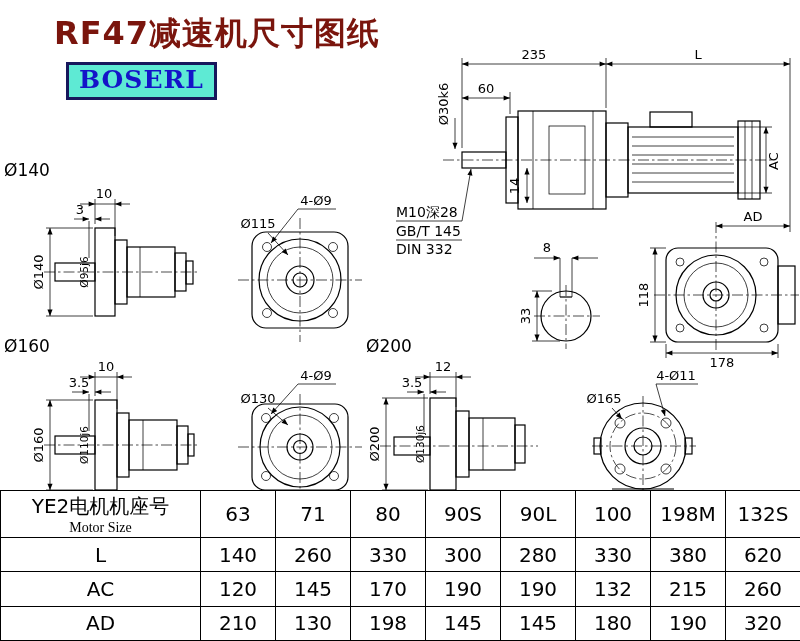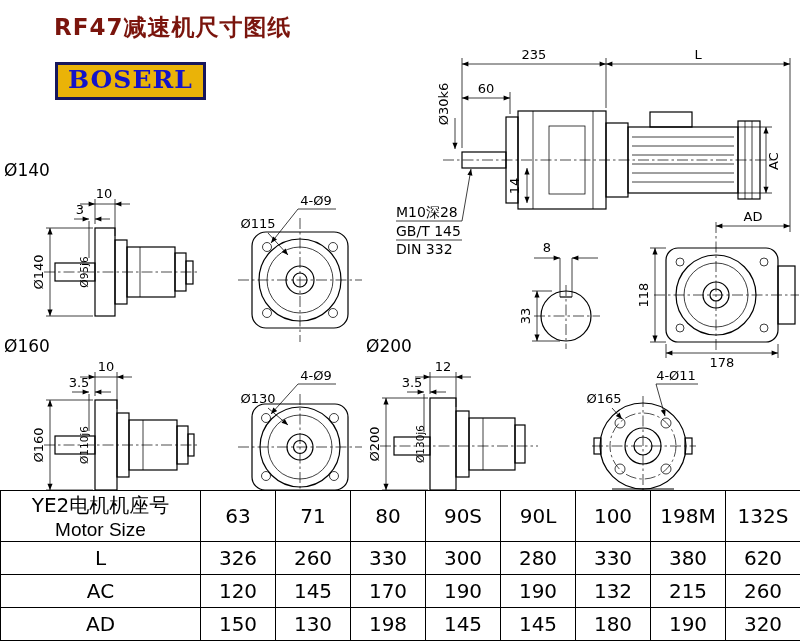--- a/index.html
+++ b/index.html
@@ -5,26 +5,26 @@
   * { margin:0; padding:0; box-sizing:border-box; }
   html,body { background:#ffffff; }
   body {
     width:800px; height:641px;
     font-family:"DejaVu Sans","Liberation Sans",sans-serif;
     position:relative; overflow:hidden;
   }
   .sheet { position:absolute; left:0; top:0; width:800px; height:641px; background:#fff; }
   .page-title {
     position:absolute; left:54px; top:12px;
-    font-size:23px; font-weight:bold; color:#7a150d; letter-spacing:1px;
+    font-size:32px; font-weight:bold; color:#7a150d; letter-spacing:1px;
     white-space:nowrap;
   }
   .brand-logo {
-    position:absolute; left:55px; top:62px;
-    border:3px solid #17175c; color:#1414c8; background:#eab308;
+    position:absolute; left:66px; top:62px;
+    border:3px solid #17175c; color:#1414c8; background:#5eead4;
     font-family:"DejaVu Serif","Liberation Serif",serif;
     font-weight:bold; font-size:25px; line-height:1.05;
     padding:2px 10px 4px 10px; letter-spacing:1px;
   }
   svg.drawing { position:absolute; left:0; top:0; }
   svg text { fill:#000; }
   .o { fill:none; stroke:#000; stroke-width:1.2; }
   .t { fill:none; stroke:#000; stroke-width:0.75; }
   .c { fill:none; stroke:#000; stroke-width:0.7; stroke-dasharray:11 3 2.5 3; }
   .d  { font-size:13px; text-anchor:middle; }
@@ -34,21 +34,21 @@
   .dims-table {
     position:absolute; left:0; top:490px; width:800px; height:151px;
     border-collapse:collapse; table-layout:fixed; background:#fff;
   }
   .dims-table td {
     border:1px solid #000; text-align:center; vertical-align:middle;
     font-size:20px; padding:0; color:#000;
   }
   .dims-table tr.hdr { height:38px; }
   .dims-table tr.row { height:32px; }
-  .hdr-en { font-family:Liberation Sans, sans-serif; font-size:19px; }
+  .hdr-en { font-family:Liberation Serif, serif; font-size:14px; }
 </style>
 </head>
 <body>
 
 <div class="sheet">
 
   <svg class="drawing" width="800" height="492" viewBox="0 0 800 492">
     <defs>
       <marker id="arw" viewBox="0 0 10 10" refX="9.3" refY="5" markerWidth="10" markerHeight="10" orient="auto-start-reverse">
         <path d="M0.8,1.6 L9.3,5 L0.8,8.4 Z" fill="#000"></path>
@@ -306,21 +306,21 @@
         <td>71</td>
         <td>80</td>
         <td>90S</td>
         <td>90L</td>
         <td>100</td>
         <td>198M</td>
         <td>132S</td>
       </tr>
       <tr class="row">
         <td>L</td>
-        <td>326</td>
+        <td>140</td>
         <td>260</td>
         <td>330</td>
         <td>300</td>
         <td>280</td>
         <td>330</td>
         <td>380</td>
         <td>620</td>
       </tr>
       <tr class="row">
         <td>AC</td>
@@ -328,21 +328,21 @@
         <td>145</td>
         <td>170</td>
         <td>190</td>
         <td>190</td>
         <td>132</td>
         <td>215</td>
         <td>260</td>
       </tr>
       <tr class="row">
         <td>AD</td>
-        <td>150</td>
+        <td>210</td>
         <td>130</td>
         <td>198</td>
         <td>145</td>
         <td>145</td>
         <td>180</td>
         <td>190</td>
         <td>320</td>
       </tr>
     </tbody>
   </table>

